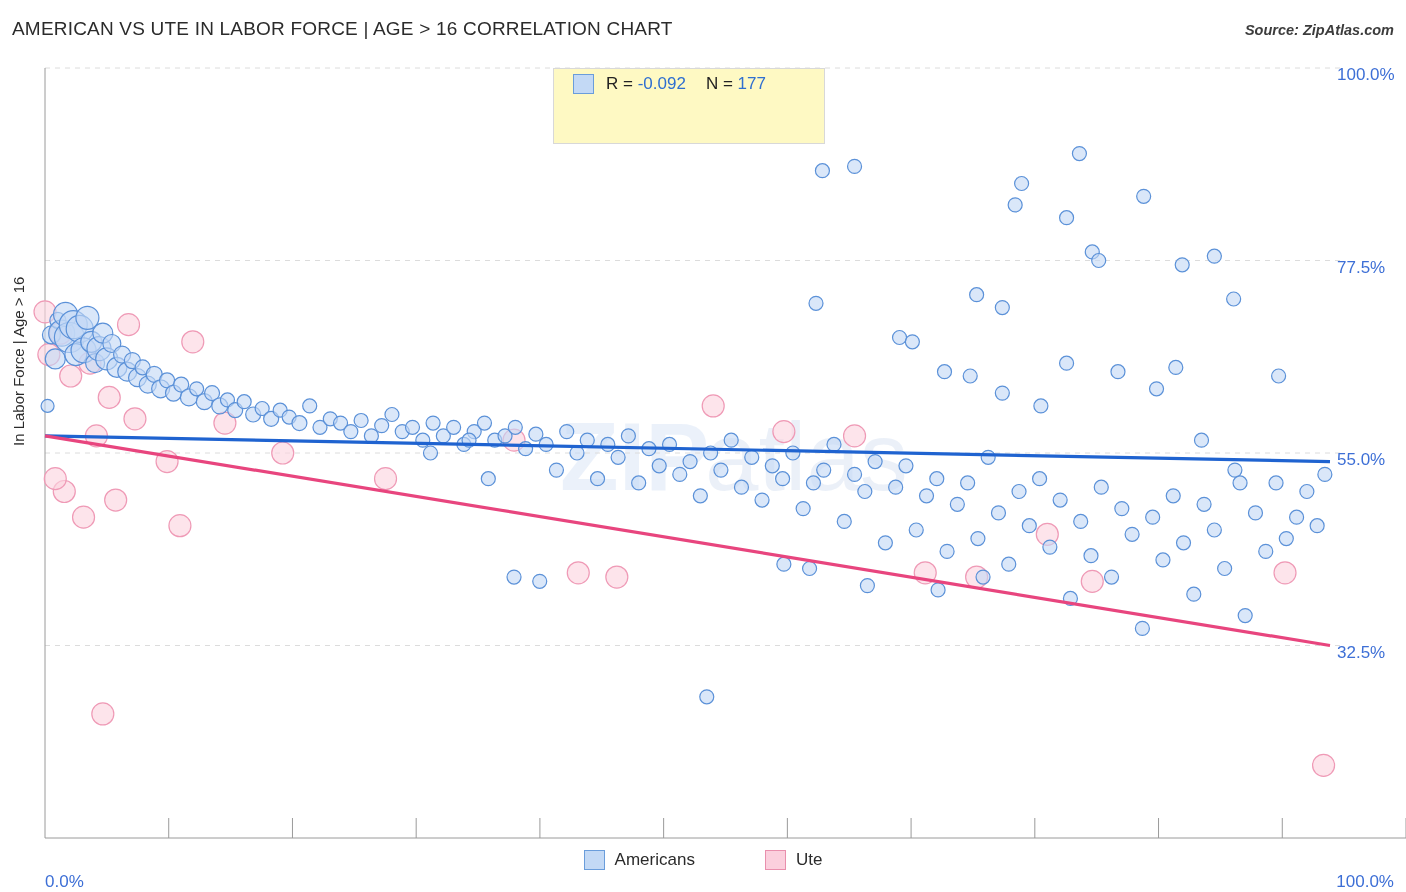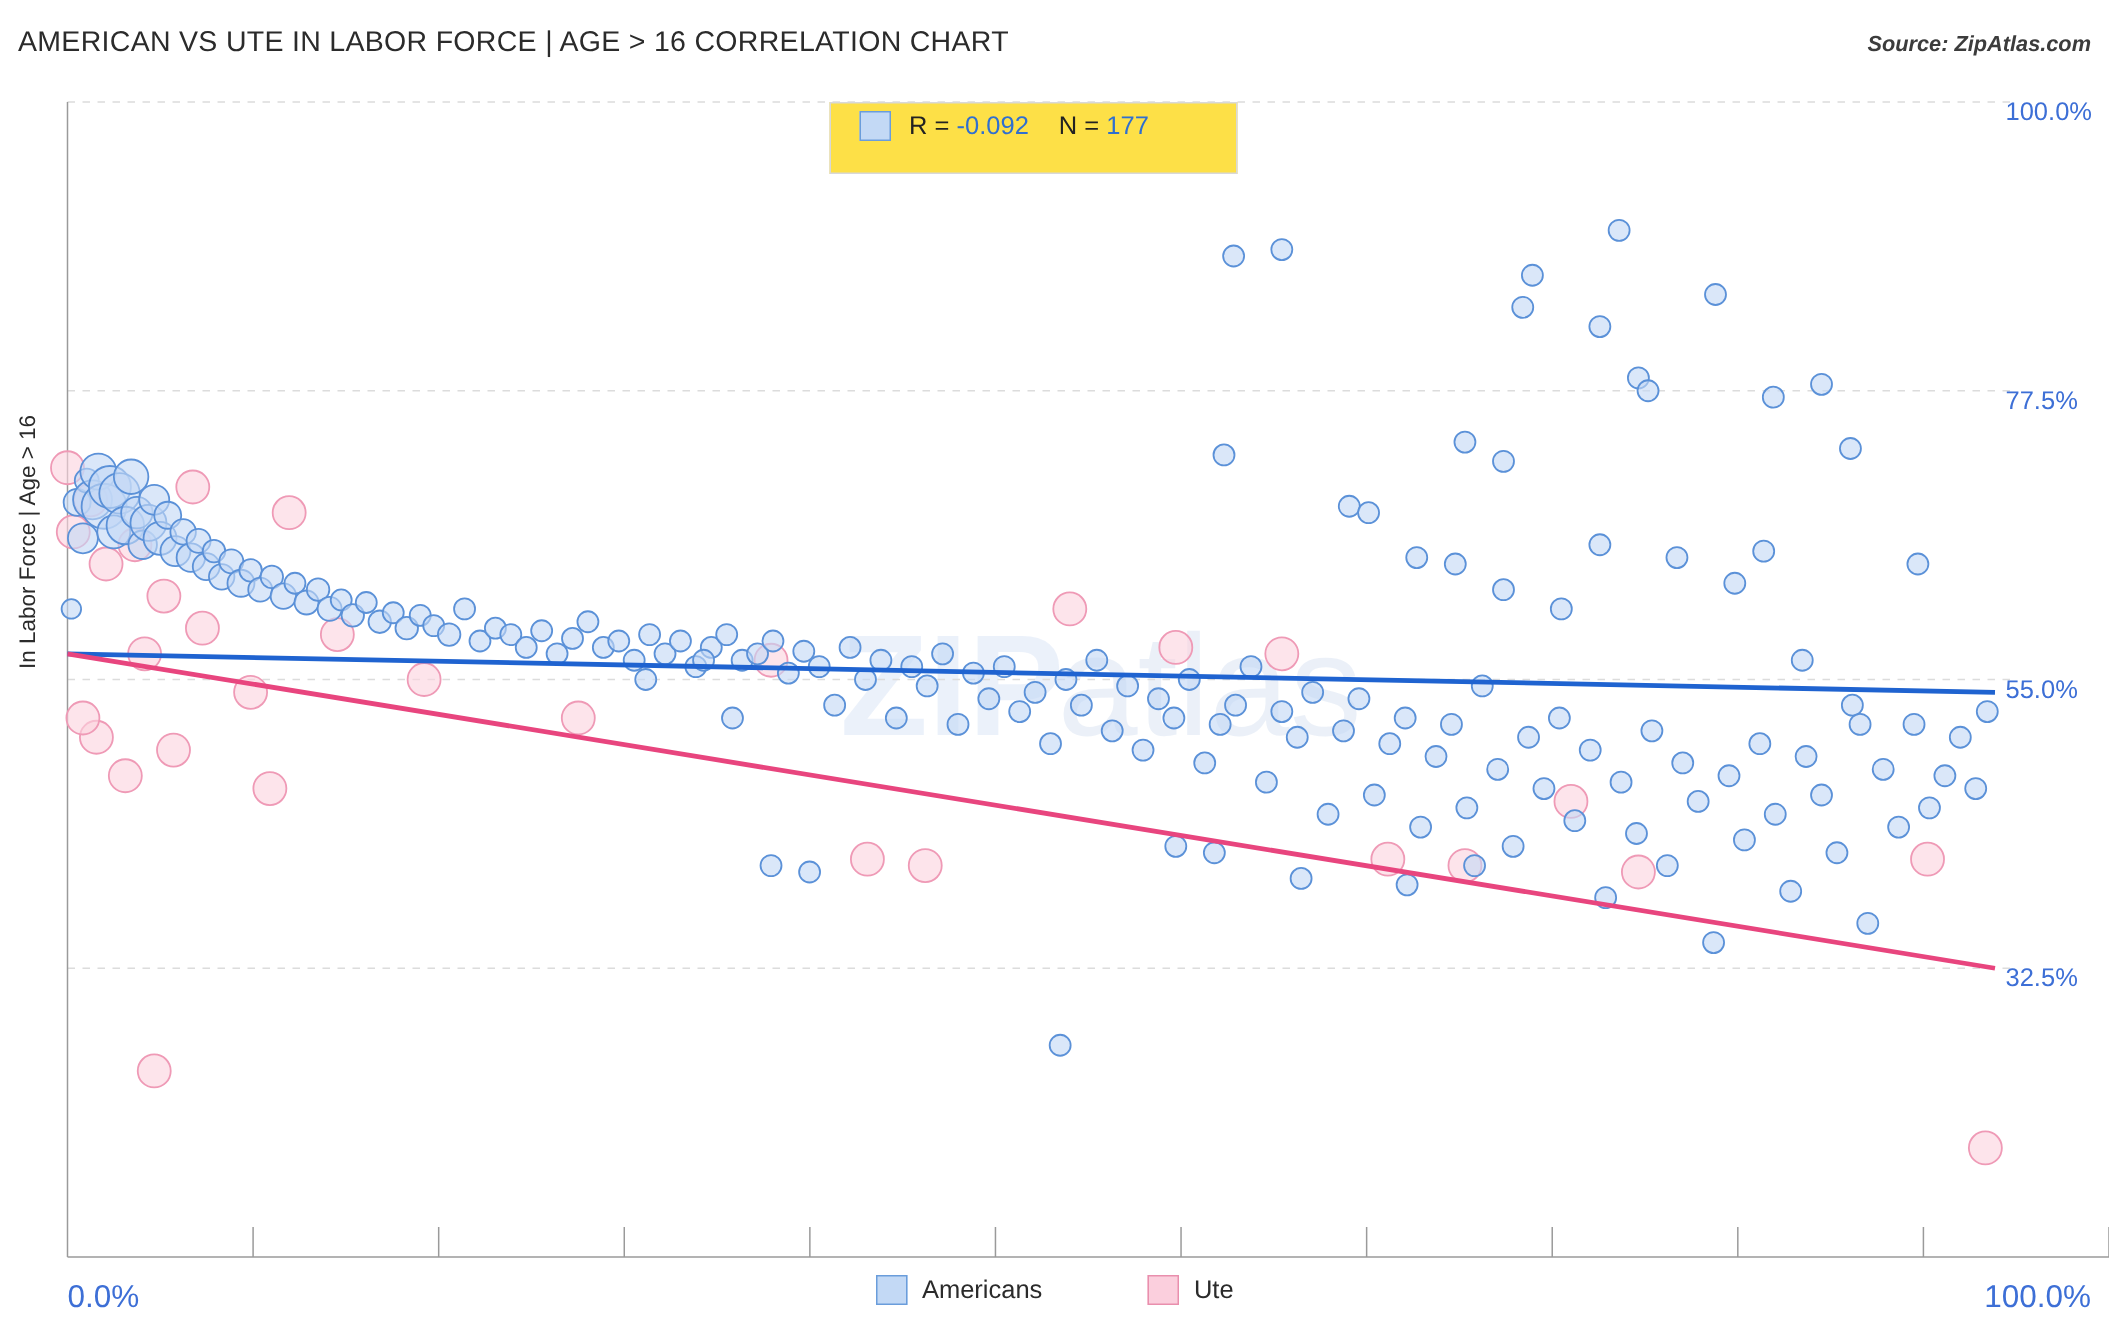--- a/index.html
+++ b/index.html
@@ -75,23 +75,23 @@
     font-size: 96px;
     font-weight: normal;
     fill: #9fb8dd;
     opacity: 0.20;
   }
   .legend-box {
     position: absolute;
     left: 553px;
     top: 68px;
     width: 272px;
-    height: 48px;
+    height: 76px;
     border: 1px solid #d8d8d8;
-    background: #fde047;
+    background: #fef9c3;
     box-sizing: border-box;
   }
   .legend-row {
     display: flex;
     align-items: center;
     height: 29px;
     padding-left: 19px;
     box-sizing: border-box;
   }
   .swatch {
@@ -127,22 +127,22 @@
     display: flex;
     align-items: center;
     gap: 10px;
   }
   .bl-txt {
     font-size: 17px;
     color: #2b2b2b;
   }
   .x-end-label {
     position: absolute;
-    top: 853px;
-    font-size: 21px;
+    top: 872px;
+    font-size: 17px;
     color: #3d6fd6;
   }
   #x-left { left: 45px; }
   #x-right { right: 12px; }
 </style>
 </head>
 <body>
 
 <div id="chart-root">
 

